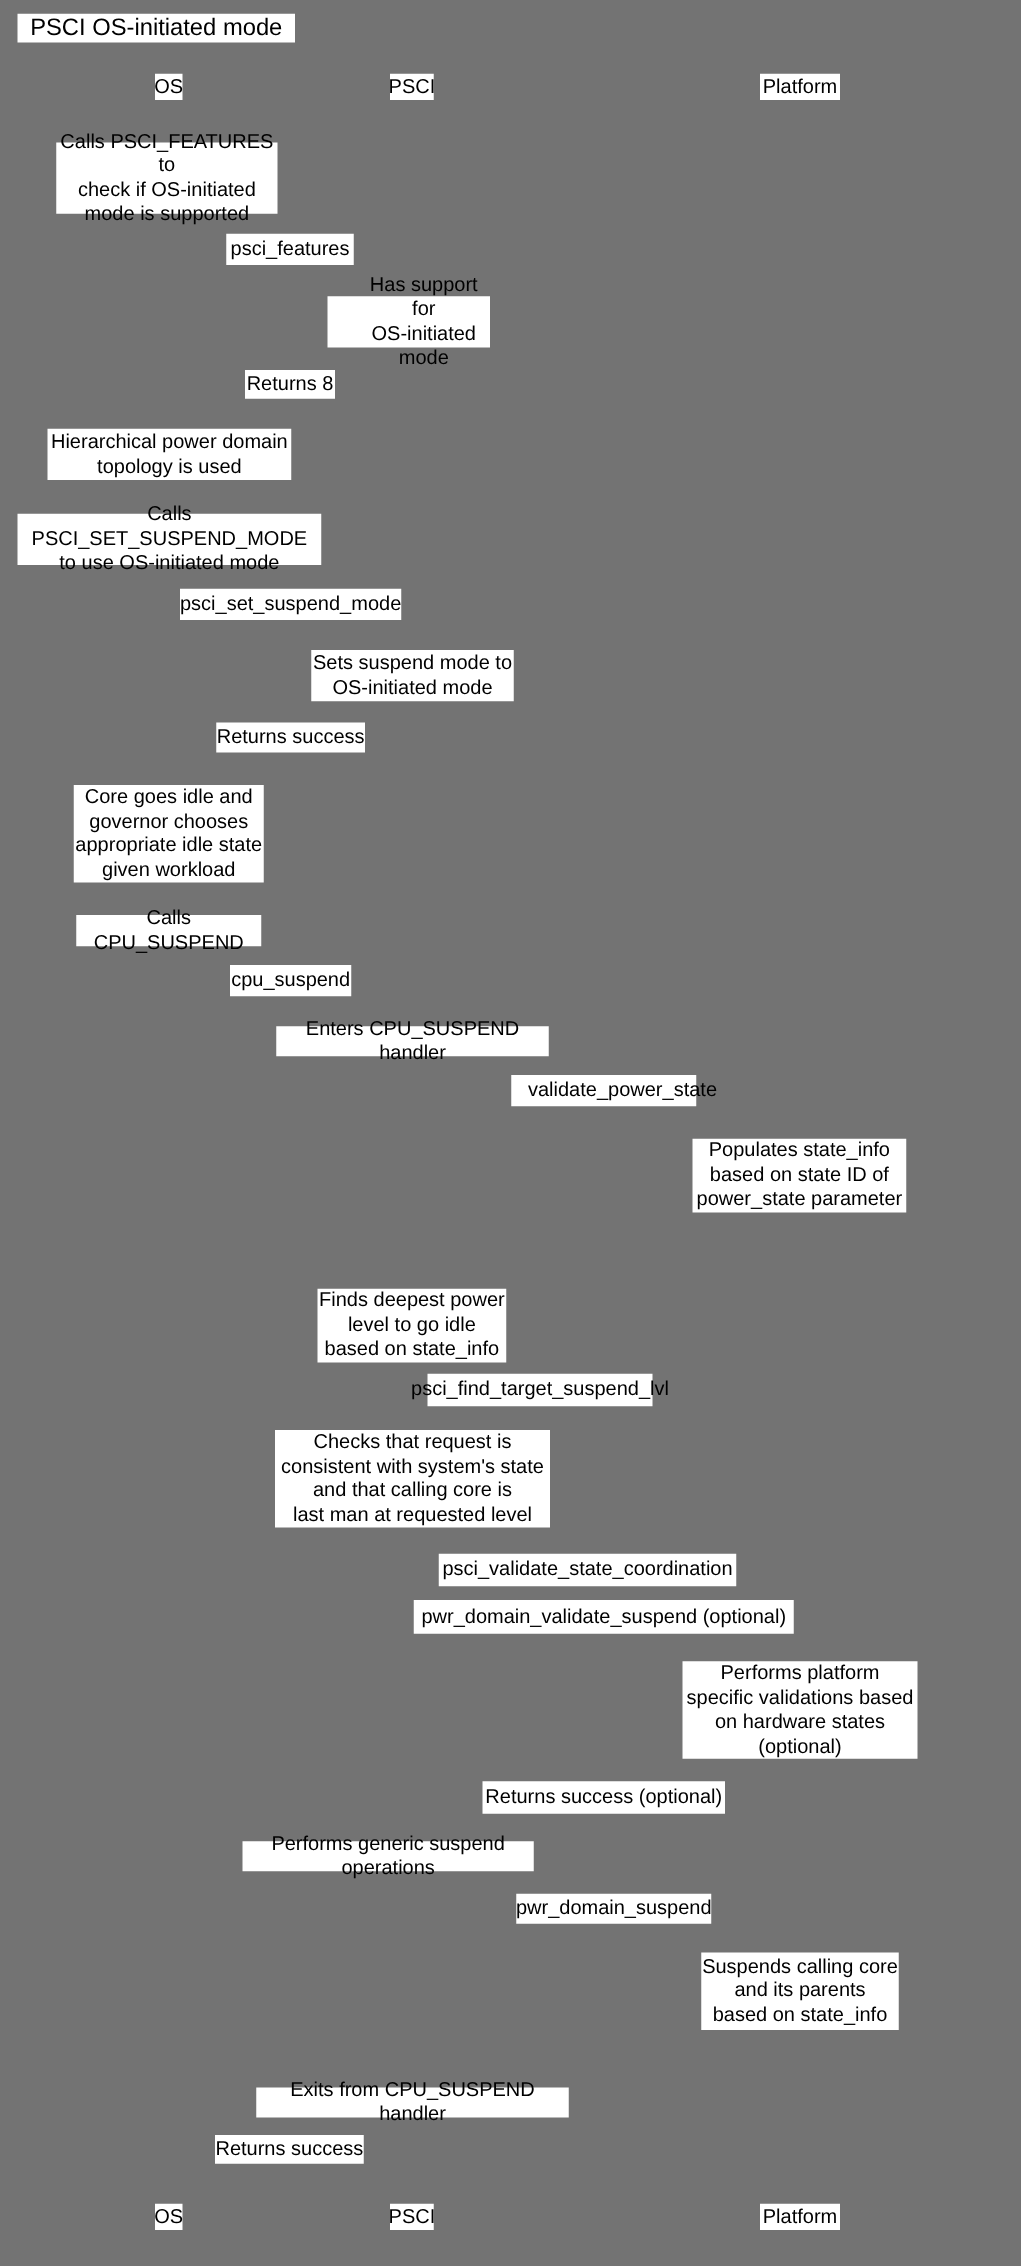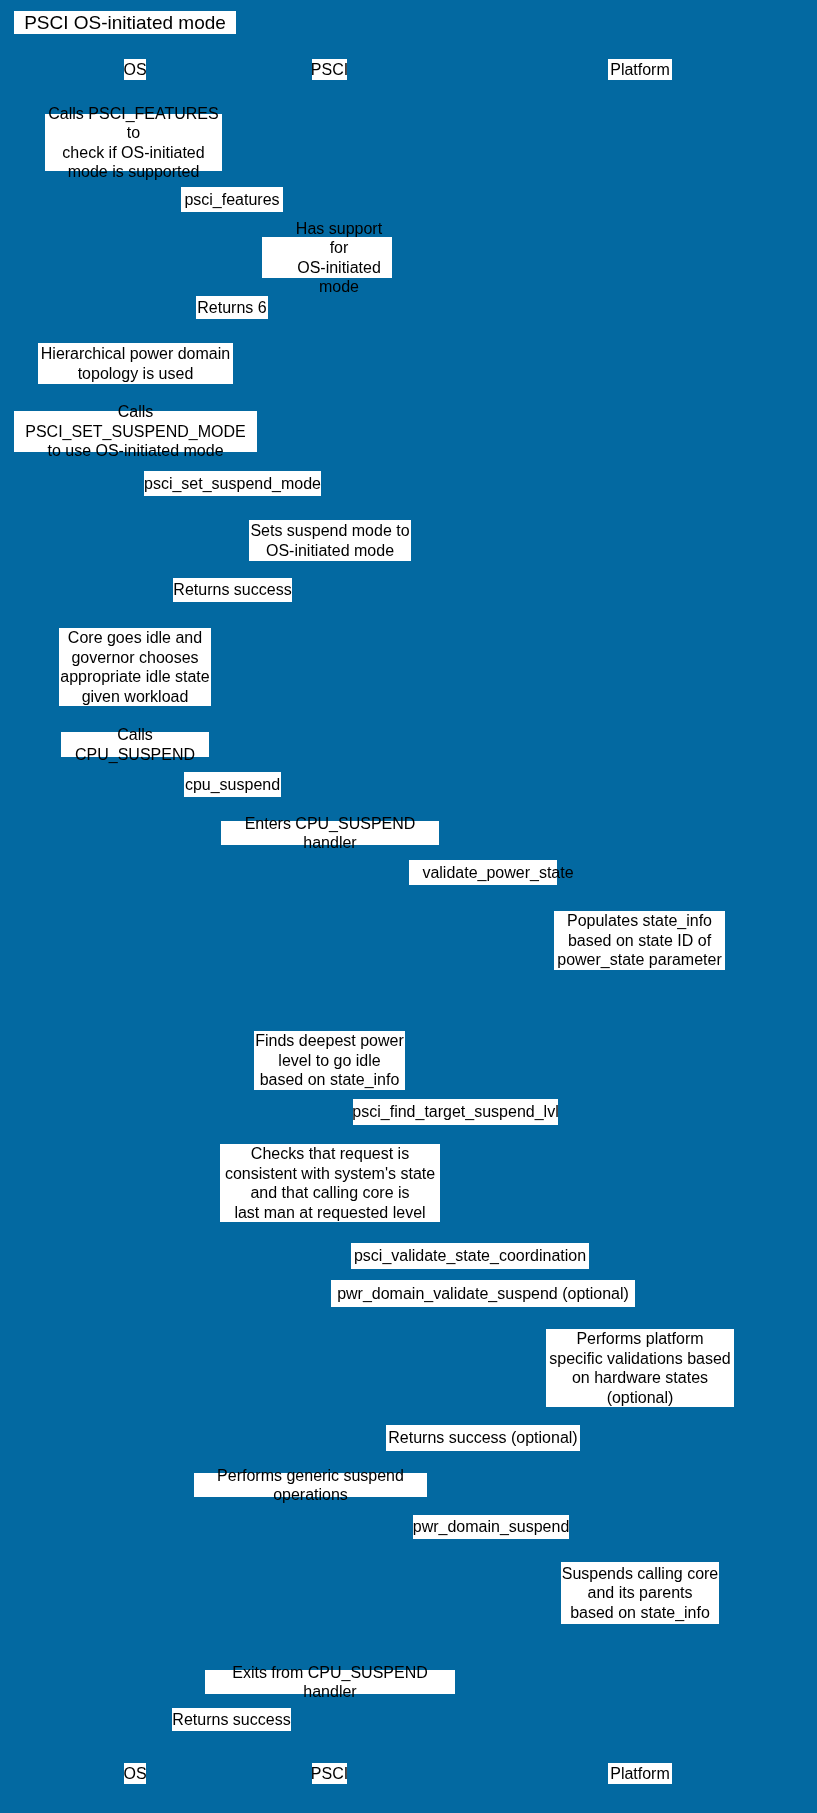--- a/index.html
+++ b/index.html
@@ -29,36 +29,36 @@
     font-size: 19px;
     line-height: 23px;
   }
   .actor {
     font-size: 16px;
   }
 </style>
 </head>
 <body>
 
-<div id="page" style="width: 817px; height: 1813px; background: #0369a1;">
+<div id="page" style="width: 817px; height: 1813px; background: #737373;">
   <div class="label title" id="diagram-title" style="left: 14px; top: 11px; width: 222px; height: 23px;">PSCI OS-initiated mode</div>
 
 <div class="label actor" style="left: 124px; top: 59px; width: 22px; height: 21px;">OS</div>
     <div class="label actor" style="left: 124px; top: 1763px; width: 22px; height: 21px;">OS</div>
     <div class="label actor" style="left: 312px; top: 59px; width: 35px; height: 21px;">PSCI</div>
     <div class="label actor" style="left: 312px; top: 1763px; width: 35px; height: 21px;">PSCI</div>
     <div class="label actor" style="left: 608px; top: 59px; width: 64px; height: 21px;">Platform</div>
     <div class="label actor" style="left: 608px; top: 1763px; width: 64px; height: 21px;">Platform</div>
     <div class="label note" style="left: 45px; top: 114px; width: 177px; height: 57px;">Calls PSCI_FEATURES to
 check if OS-initiated
 mode is supported</div>
     <div class="label message" style="left: 181px; top: 187px; width: 102px; height: 25px;">psci_features</div>
     <div class="label note" style="left: 262px; top: 237px; width: 130px; height: 41px; padding-left: 24px;">Has support for
 OS-initiated mode</div>
-    <div class="label message" style="left: 196px; top: 296px; width: 72px; height: 23px;">Returns 6</div>
+    <div class="label message" style="left: 196px; top: 296px; width: 72px; height: 23px;">Returns 8</div>
     <div class="label note" style="left: 38px; top: 343px; width: 195px; height: 41px;">Hierarchical power domain
 topology is used</div>
     <div class="label note" style="left: 14px; top: 411px; width: 243px; height: 41px;">Calls PSCI_SET_SUSPEND_MODE
 to use OS-initiated mode</div>
     <div class="label message" style="left: 144px; top: 471px; width: 177px; height: 25px;">psci_set_suspend_mode</div>
     <div class="label note" style="left: 249px; top: 520px; width: 162px; height: 41px;">Sets suspend mode to
 OS-initiated mode</div>
     <div class="label message" style="left: 173px; top: 578px; width: 119px; height: 24px;">Returns success</div>
     <div class="label note" style="left: 59px; top: 628px; width: 152px; height: 78px;">Core goes idle and
 governor chooses
@@ -67,21 +67,21 @@
     <div class="label note" style="left: 61px; top: 732px; width: 148px; height: 25px;">Calls CPU_SUSPEND</div>
     <div class="label message" style="left: 184px; top: 772px; width: 97px; height: 25px;">cpu_suspend</div>
     <div class="label message" style="left: 221px; top: 821px; width: 218px; height: 24px;">Enters CPU_SUSPEND handler</div>
     <div class="label message" style="left: 409px; top: 860px; width: 148px; height: 25px; padding-left: 30px;">validate_power_state</div>
     <div class="label note" style="left: 554px; top: 911px; width: 171px; height: 59px;">Populates state_info
 based on state ID of
 power_state parameter</div>
     <div class="label note" style="left: 254px; top: 1018px; width: 151px; height: 59px; margin-top: 13px;">Finds deepest power
 level to go idle
 based on state_info</div>
-    <div class="label self-message" style="left: 353px; top: 1099px; width: 205px; height: 26px;">psci_find_target_suspend_lvl</div>
+    <div class="label self-message" style="left: 342px; top: 1099px; width: 180px; height: 26px;">psci_find_target_suspend_lvl</div>
     <div class="label note" style="left: 220px; top: 1144px; width: 220px; height: 78px;">Checks that request is
 consistent with system's state
 and that calling core is
 last man at requested level</div>
     <div class="label self-message" style="left: 351px; top: 1243px; width: 238px; height: 26px;">psci_validate_state_coordination</div>
     <div class="label message" style="left: 331px; top: 1280px; width: 304px; height: 27px;">pwr_domain_validate_suspend (optional)</div>
     <div class="label note" style="left: 546px; top: 1329px; width: 188px; height: 78px;">Performs platform
 specific validations based
 on hardware states
 (optional)</div>

